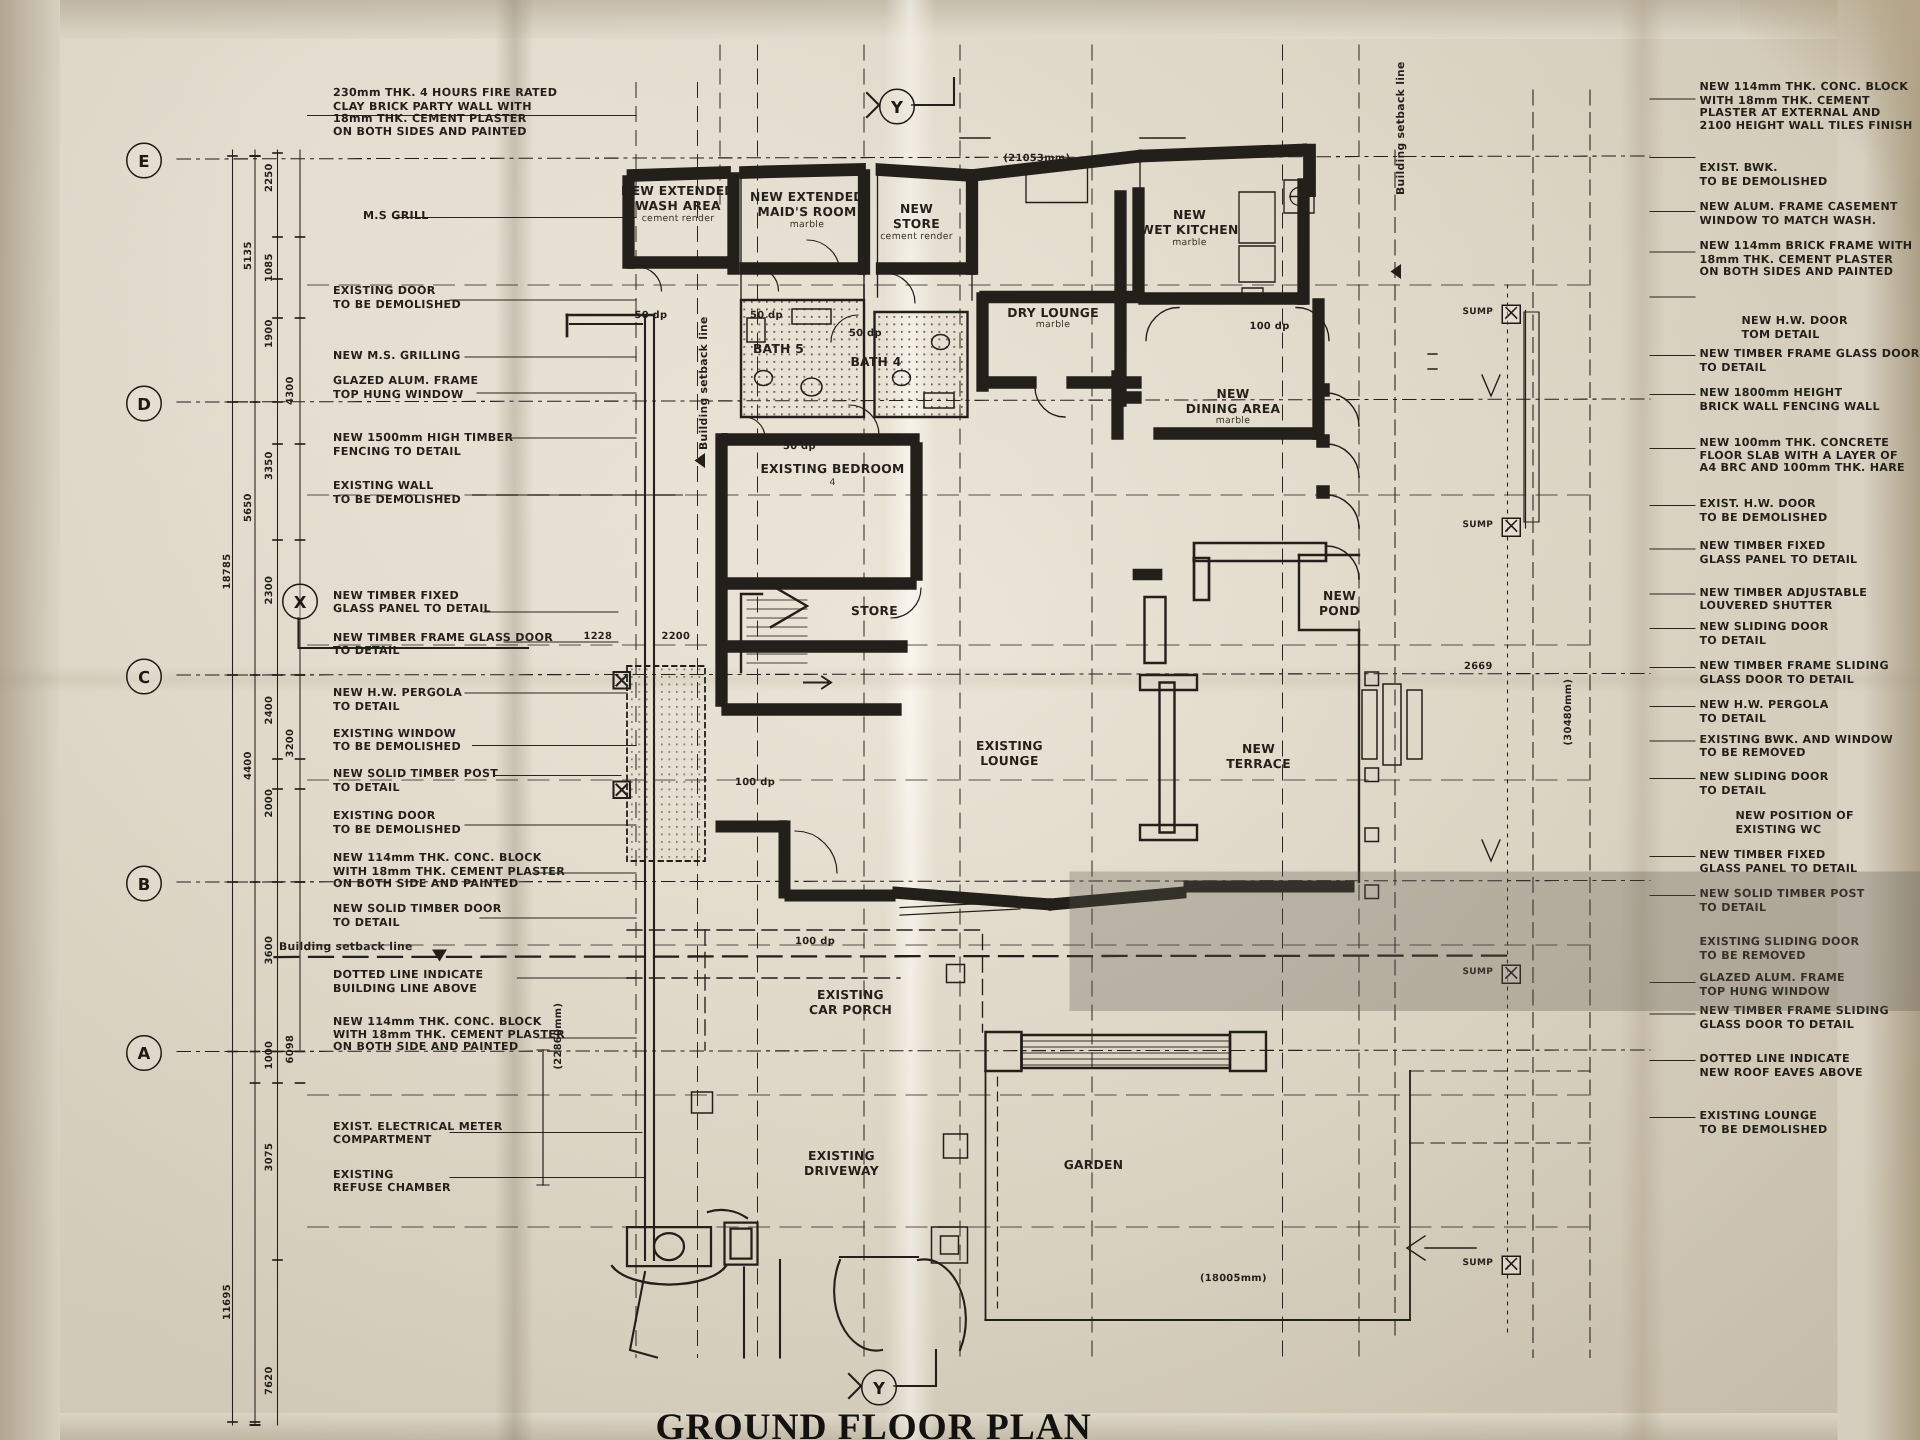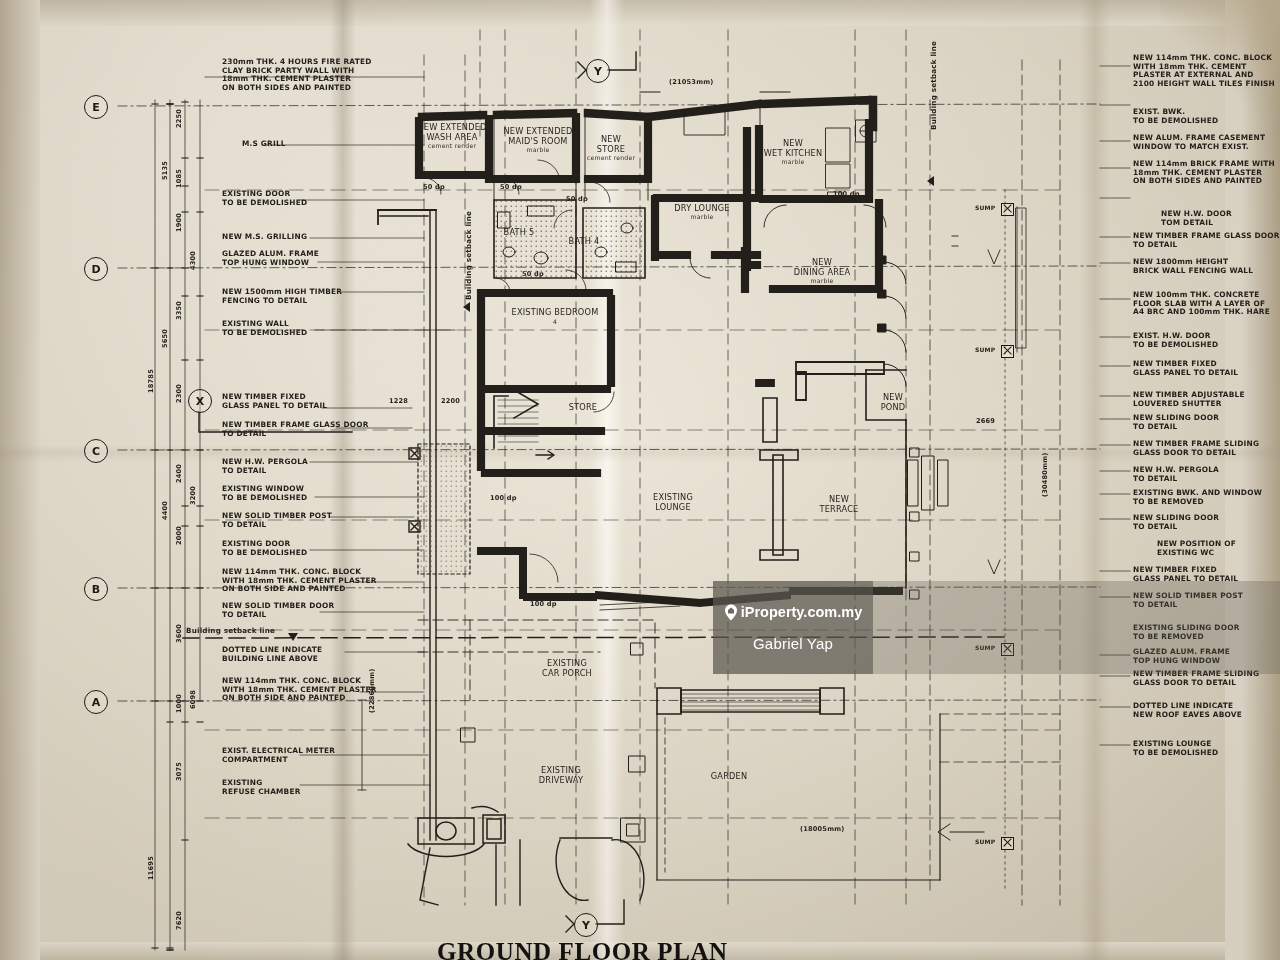--- a/index.html
+++ b/index.html
@@ -35,23 +35,23 @@
   .txt{
     position:absolute;
     color:#231f1a;
     font-family:"DejaVu Sans", sans-serif;
     letter-spacing:.2px;
     white-space:pre;
     line-height:1.18;
   }
   .noteL{font-size:7.4px;font-weight:700;}
   .noteR{font-size:7.4px;font-weight:700;}
-  .roomLbl{font-size:8.2px;font-weight:400;}
+  .roomLbl{font-size:8.2px;font-weight:700;}
   .roomSub{font-size:6.2px;font-weight:400;text-align:center;color:#3a342b;}
-  .dimTxt{font-size:6.6px;font-weight:700;}
+  .dimTxt{font-size:6.6px;font-weight:700;margin-top:23px;}
   .dimV{font-size:6.6px;font-weight:700;transform-origin:left top;transform:rotate(-90deg);}
   .setback{font-size:7.2px;font-weight:700;}
   .setbackV{font-size:7.2px;font-weight:700;transform-origin:left top;transform:rotate(-90deg);}
   .title{
     position:absolute;font-family:"Liberation Serif", serif;
     font-weight:700;font-size:25px;color:#141210;letter-spacing:.6px;
   }
   .bub{
     position:absolute;width:22px;height:22px;border:1.6px solid #1d1a16;border-radius:50%;
     display:flex;align-items:center;justify-content:center;
@@ -569,21 +569,21 @@
       <div class="txt noteL" style="left: 222px; top: 602px;"><div>NEW SOLID TIMBER DOOR</div><div>TO DETAIL</div></div>
       <div class="txt noteL" style="left: 222px; top: 646px;"><div>DOTTED LINE INDICATE</div><div>BUILDING LINE ABOVE</div></div>
       <div class="txt noteL" style="left: 222px; top: 677px;"><div>NEW 114mm THK. CONC. BLOCK</div><div>WITH 18mm THK. CEMENT PLASTER</div><div>ON BOTH SIDE AND PAINTED</div></div>
       <div class="txt noteL" style="left: 222px; top: 747px;"><div>EXIST. ELECTRICAL METER</div><div>COMPARTMENT</div></div>
       <div class="txt noteL" style="left: 222px; top: 779px;"><div>EXISTING</div><div>REFUSE CHAMBER</div></div>
     </div>
 
   <div id="notesRight">
       <div class="txt noteR" style="left: 1133px; top: 54px;"><div>NEW 114mm THK. CONC. BLOCK</div><div>WITH 18mm THK. CEMENT</div><div>PLASTER AT EXTERNAL AND</div><div>2100 HEIGHT WALL TILES FINISH</div></div>
       <div class="txt noteR" style="left: 1133px; top: 108px;"><div>EXIST. BWK.</div><div>TO BE DEMOLISHED</div></div>
-      <div class="txt noteR" style="left: 1133px; top: 134px;"><div>NEW ALUM. FRAME CASEMENT</div><div>WINDOW TO MATCH EXIST.</div></div>
+      <div class="txt noteR" style="left: 1133px; top: 134px;"><div>NEW ALUM. FRAME CASEMENT</div><div>WINDOW TO MATCH WASH.</div></div>
       <div class="txt noteR" style="left: 1133px; top: 160px;"><div>NEW 114mm BRICK FRAME WITH</div><div>18mm THK. CEMENT PLASTER</div><div>ON BOTH SIDES AND PAINTED</div></div>
       <div class="txt noteR" style="left: 1133px; top: 210px; margin-left: 28px;"><div>NEW H.W. DOOR</div><div>TOM DETAIL</div></div>
       <div class="txt noteR" style="left: 1133px; top: 232px;"><div>NEW TIMBER FRAME GLASS DOOR</div><div>TO DETAIL</div></div>
       <div class="txt noteR" style="left: 1133px; top: 258px;"><div>NEW 1800mm HEIGHT</div><div>BRICK WALL FENCING WALL</div></div>
       <div class="txt noteR" style="left: 1133px; top: 291px;"><div>NEW 100mm THK. CONCRETE</div><div>FLOOR SLAB WITH A LAYER OF</div><div>A4 BRC AND 100mm THK. HARE</div></div>
       <div class="txt noteR" style="left: 1133px; top: 332px;"><div>EXIST. H.W. DOOR</div><div>TO BE DEMOLISHED</div></div>
       <div class="txt noteR" style="left: 1133px; top: 360px;"><div>NEW TIMBER FIXED</div><div>GLASS PANEL TO DETAIL</div></div>
       <div class="txt noteR" style="left: 1133px; top: 391px;"><div>NEW TIMBER ADJUSTABLE</div><div>LOUVERED SHUTTER</div></div>
       <div class="txt noteR" style="left: 1133px; top: 414px;"><div>NEW SLIDING DOOR</div><div>TO DETAIL</div></div>
       <div class="txt noteR" style="left: 1133px; top: 440px;"><div>NEW TIMBER FRAME SLIDING</div><div>GLASS DOOR TO DETAIL</div></div>
@@ -659,24 +659,14 @@
 
   <div id="setbacks">
       <div class="txt setbackV" style="left: 930px; top: 130px;">Building setback line</div>
       <div class="txt setbackV" style="left: 465px; top: 300px;">Building setback line</div>
       <div class="txt setback" style="left: 186px; top: 627px;">Building setback line</div>
     </div>
 
   <div class="title" style="left:437px;top:938px;">GROUND FLOOR PLAN</div>
 
   <div class="wmBand"></div>
-  <div id="wm">
-    <div id="wmRow">
-      <svg width="14" height="17" viewBox="0 0 14 17">
-        <path d="M7 0.6 C3.6 0.6 1 3.2 1 6.5 C1 10.8 7 16.4 7 16.4 C7 16.4 13 10.8 13 6.5 C13 3.2 10.4 0.6 7 0.6 Z" fill="#ffffff"></path>
-        <path d="M7 3.4 L10 6.1 L10 9.4 L4 9.4 L4 6.1 Z" fill="#6e6a61"></path>
-      </svg>
-      <span id="wmBrand">iProperty.com.my</span>
-    </div>
-    <div id="wmName">Gabriel Yap</div>
-  </div>
 
 </div>
 
 </body></html>

